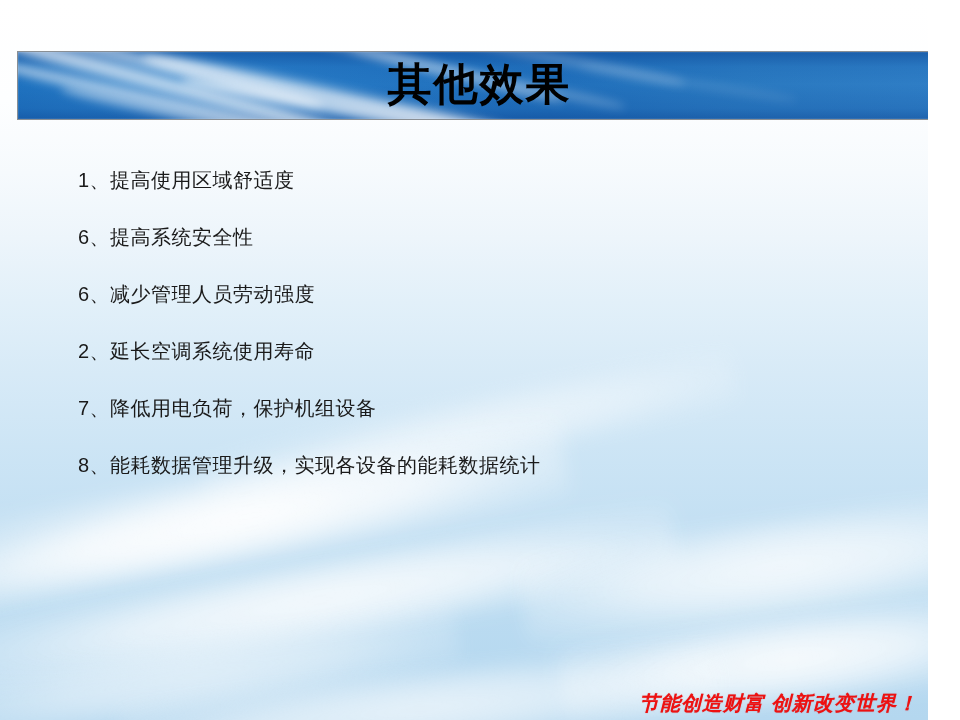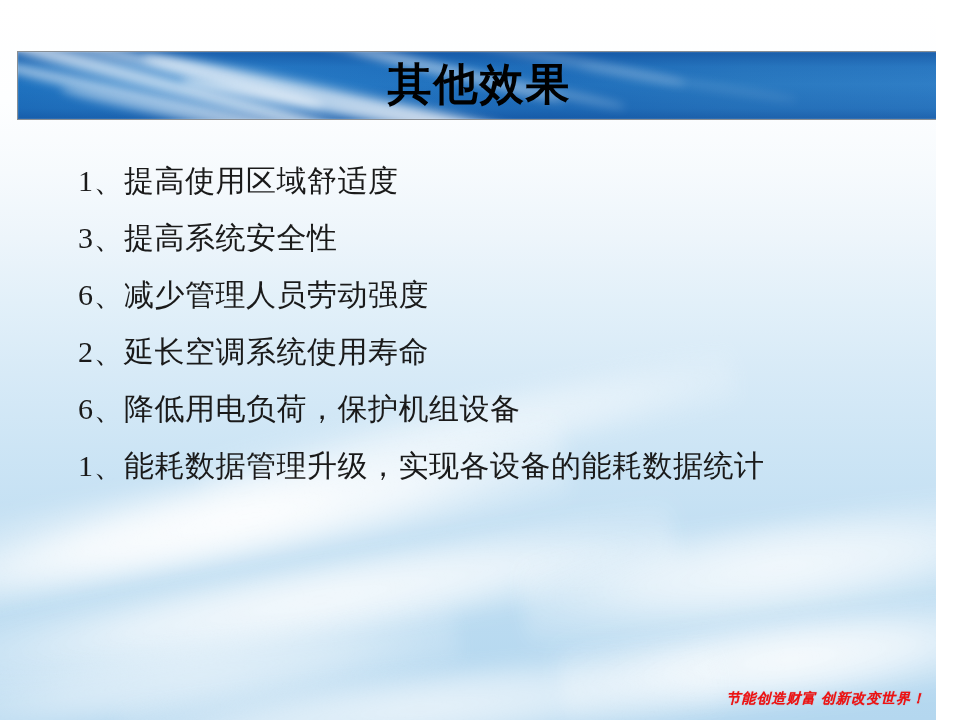--- a/index.html
+++ b/index.html
@@ -13,21 +13,20 @@
     font-family: "Liberation Serif", "DejaVu Serif", serif;
   }
 
   
   #slide {
     position: relative;
     width: 928px;
     height: 720px;
     overflow: hidden;
     background: #fde047;
-    padding-left: 8px;
   }
 
   
   .sky-base {
     position: absolute;
     inset: 0;
     background: linear-gradient(to bottom,
         #ffffff 0%,
         #fdfeff 14%,
         #f6fafd 24%,
@@ -137,35 +136,35 @@
   }
 
   
   .bullets {
     position: absolute;
     left: 78px;
     top: 152px;
     width: 840px;
   }
   .bullet-line {
-    font-family: Liberation Serif, serif;
-    font-size: 30px;
+    font-family: Liberation Sans, sans-serif;
+    font-size: 20px;
     line-height: 57px;
     color: #1a1a1a;
     white-space: nowrap;
     letter-spacing: 0.5px;
   }
 
   
   .footer-slogan {
     position: absolute;
     right: 10px;
     top: 690px;
     font-family: "Liberation Serif", "DejaVu Serif", serif;
-    font-size: 14px;
+    font-size: 20px;
     font-weight: bold;
     font-style: italic;
     color: #ee1111;
     letter-spacing: 1px;
     white-space: nowrap;
     text-shadow: 0 0 1px rgba(200,0,0,0.5);
   }
 </style>
 </head>
 <body>
@@ -194,22 +193,22 @@
       <div class="bc b7"></div>
       <div class="bc b8"></div>
       <div class="bc b9"></div>
       <div class="bc b10"></div>
     </div>
     <div class="banner-title">其他效果</div>
   </div>
 
   <div class="bullets">
     <div class="bullet-line">1、提高使用区域舒适度</div>
-    <div class="bullet-line">3、提高系统安全性</div>
+    <div class="bullet-line">6、提高系统安全性</div>
     <div class="bullet-line">6、减少管理人员劳动强度</div>
     <div class="bullet-line">2、延长空调系统使用寿命</div>
-    <div class="bullet-line">6、降低用电负荷，保护机组设备</div>
-    <div class="bullet-line">1、能耗数据管理升级，实现各设备的能耗数据统计</div>
+    <div class="bullet-line">7、降低用电负荷，保护机组设备</div>
+    <div class="bullet-line">8、能耗数据管理升级，实现各设备的能耗数据统计</div>
   </div>
 
   <div class="footer-slogan">节能创造财富 创新改变世界！</div>
 
 </div>
 
 </body></html>

